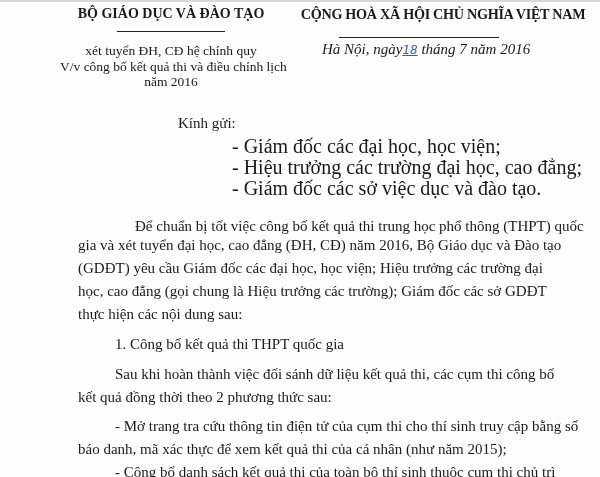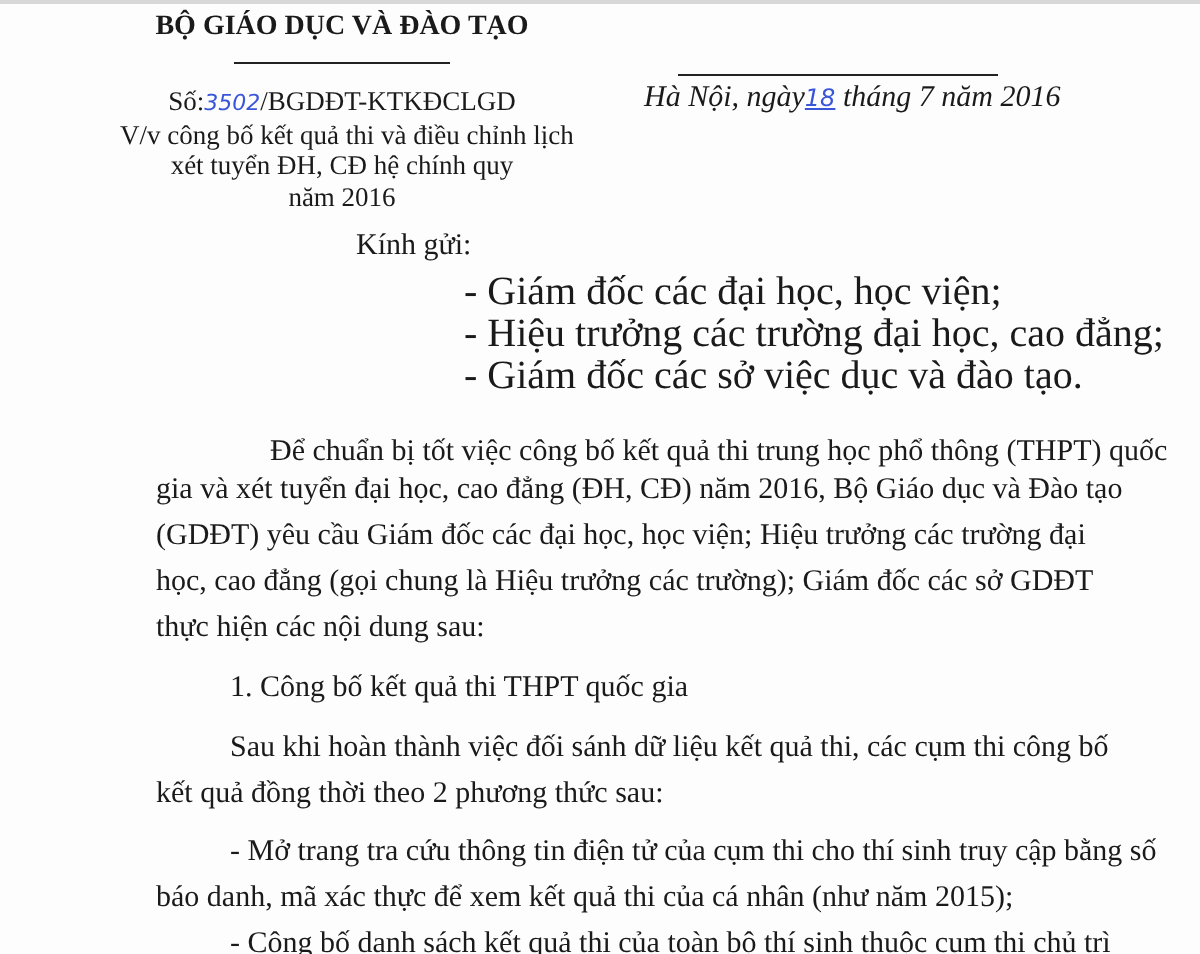--- a/index.html
+++ b/index.html
@@ -32,27 +32,27 @@
 </head>
 <body>
 
 <div class="topline"></div>
 
 <div class="abs hdr-left">
   <div class="org">BỘ GIÁO DỤC VÀ ĐÀO TẠO</div>
 </div>
 <div class="rule-left"></div>
 <div class="abs ref">
-  <div><span>Số:</span><span class="hand">3502</span><span>/BGDĐT-KTKĐCLGD</span></div>
+  <div>xét tuyển ĐH, CĐ hệ chính quy</div>
   <div>V/v công bố kết quả thi và điều chỉnh lịch</div>
-  <div>xét tuyển ĐH, CĐ hệ chính quy</div>
   <div>năm 2016</div>
 </div>
 
 <div class="abs hdr-right">
+  <div class="nation">CỘNG HOÀ XÃ HỘI CHỦ NGHĨA VIỆT NAM</div>
 </div>
 <div class="rule-right"></div>
 <div class="abs date"><span>Hà Nội, ngày</span><span class="hand">18</span><span> tháng 7 năm 2016</span></div>
 
 <div class="abs kinh">Kính gửi:</div>
 <div class="abs rec" style="top:136px;">- Giám đốc các đại học, học viện;</div>
 <div class="abs rec" style="top:157px;">- Hiệu trưởng các trường đại học, cao đẳng;</div>
 <div class="abs rec" style="top:178px;">- Giám đốc các sở việc dục và đào tạo.</div>
 
 <div class="abs body-line just indent" style="top:216px;margin-left:20px;">Để chuẩn bị tốt việc công bố kết quả thi trung học phổ thông (THPT) quốc</div>

